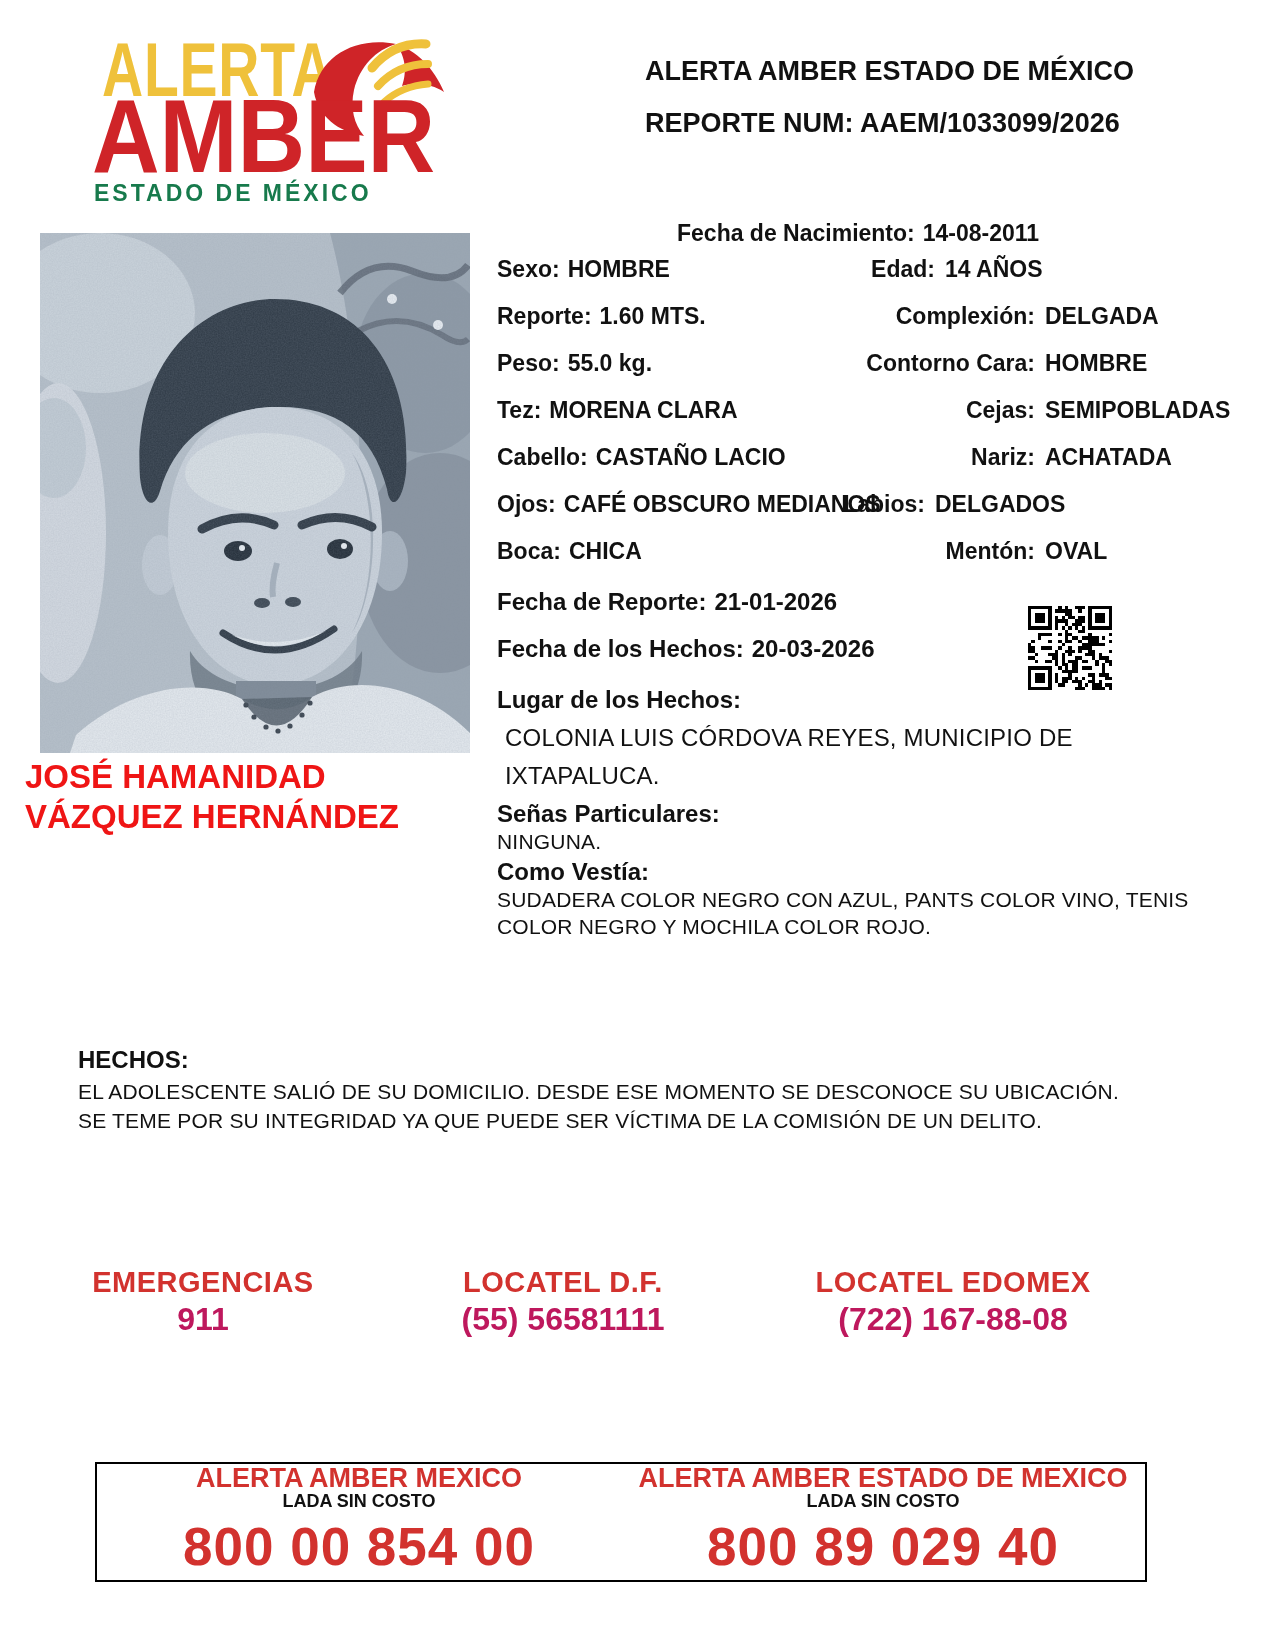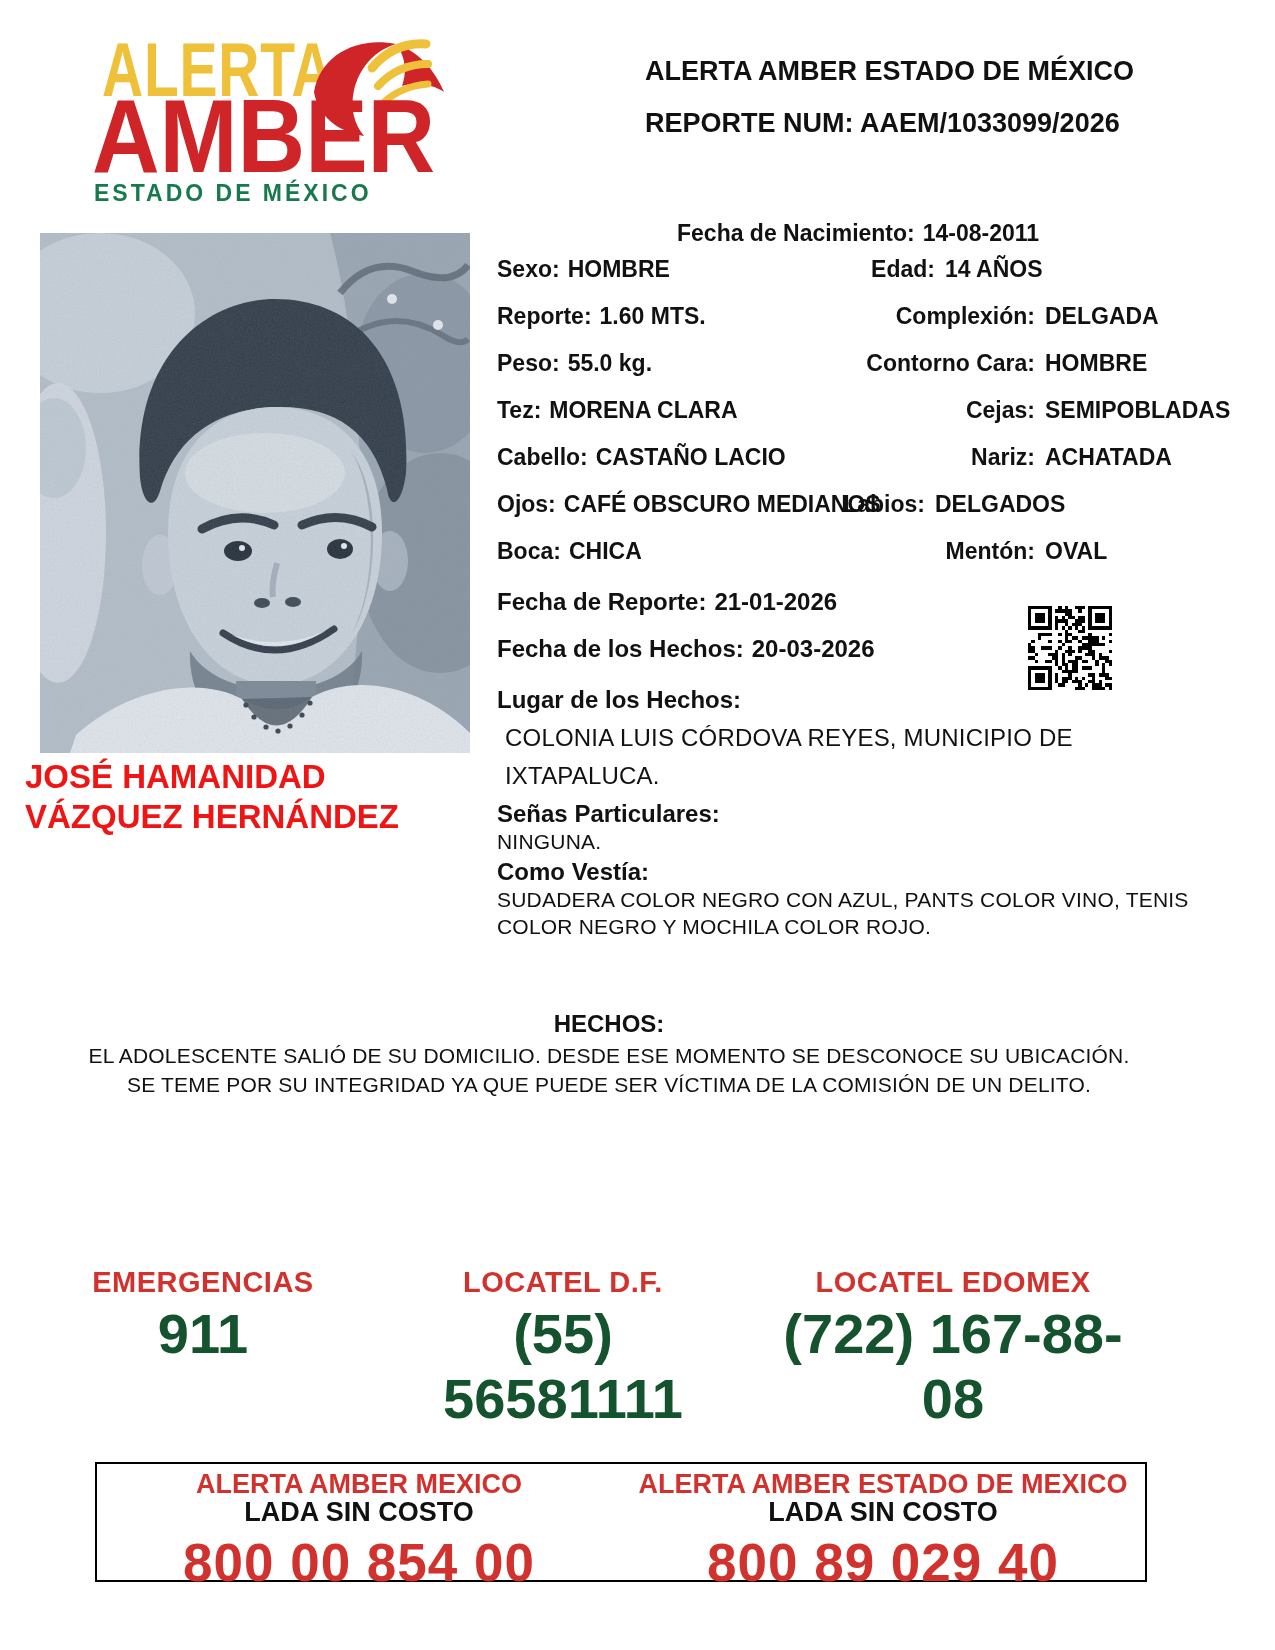--- a/index.html
+++ b/index.html
@@ -42,38 +42,38 @@
   .overlap .rlabel{width:170px;}
   .val{margin-left:8px;}
   .sect{position:absolute;left:0;white-space:nowrap;font-weight:bold;font-size:24px;}
   .plain{position:absolute;left:0;font-weight:normal;white-space:nowrap;}
   .place-line{font-size:24px;left:8px;letter-spacing:.2px;}
   .small-line{font-size:21px;letter-spacing:.2px;}
 
   .qr{position:absolute;left:1028px;top:606px;width:84px;height:84px;}
 
   
-  .facts{position:absolute;left:78px;top:1010px;width:1062px;text-align:center;}
+  .facts{position:absolute;left:78px;top:1046px;width:1062px;}
   .facts-label{font-size:24px;font-weight:bold;}
   .facts-text{margin-top:4px;font-size:21px;line-height:1.38;letter-spacing:.2px;}
 
   
   .emg{position:absolute;top:1266px;text-align:center;}
   .emg-label{color:#D2322E;font-size:29px;font-weight:bold;letter-spacing:.5px;}
-  .emg-number{color:#14532d;font-size:56px;font-weight:bold;margin-top:2px;}
+  .emg-number{color:#be185d;font-size:32px;font-weight:bold;margin-top:2px;}
   .emg1{left:43px;width:320px;}
   .emg2{left:398px;width:330px;}
   .emg3{left:778px;width:350px;}
 
   
   .hotbox{position:absolute;left:95px;top:1462px;width:1048px;height:116px;
           border:2px solid #000;display:flex;}
-  .hotcol{flex:1;text-align:center;padding-top:6px;}
+  .hotcol{flex:1;text-align:center;}
   .hot-title{color:#D2322E;font-size:27px;font-weight:bold;line-height:1.05;}
-  .hot-sub{color:#111;font-size:27px;font-weight:bold;line-height:1.05;}
+  .hot-sub{color:#111;font-size:18px;font-weight:bold;line-height:1.05;}
   .hot-number{color:#D2322E;font-size:53px;font-weight:bold;line-height:1;margin-top:9px;
               letter-spacing:1px;}
 </style>
 </head>
 <body>
 
 <div class="page">
 
   <div class="logo">
     <div class="logo-alerta">ALERTA</div>

